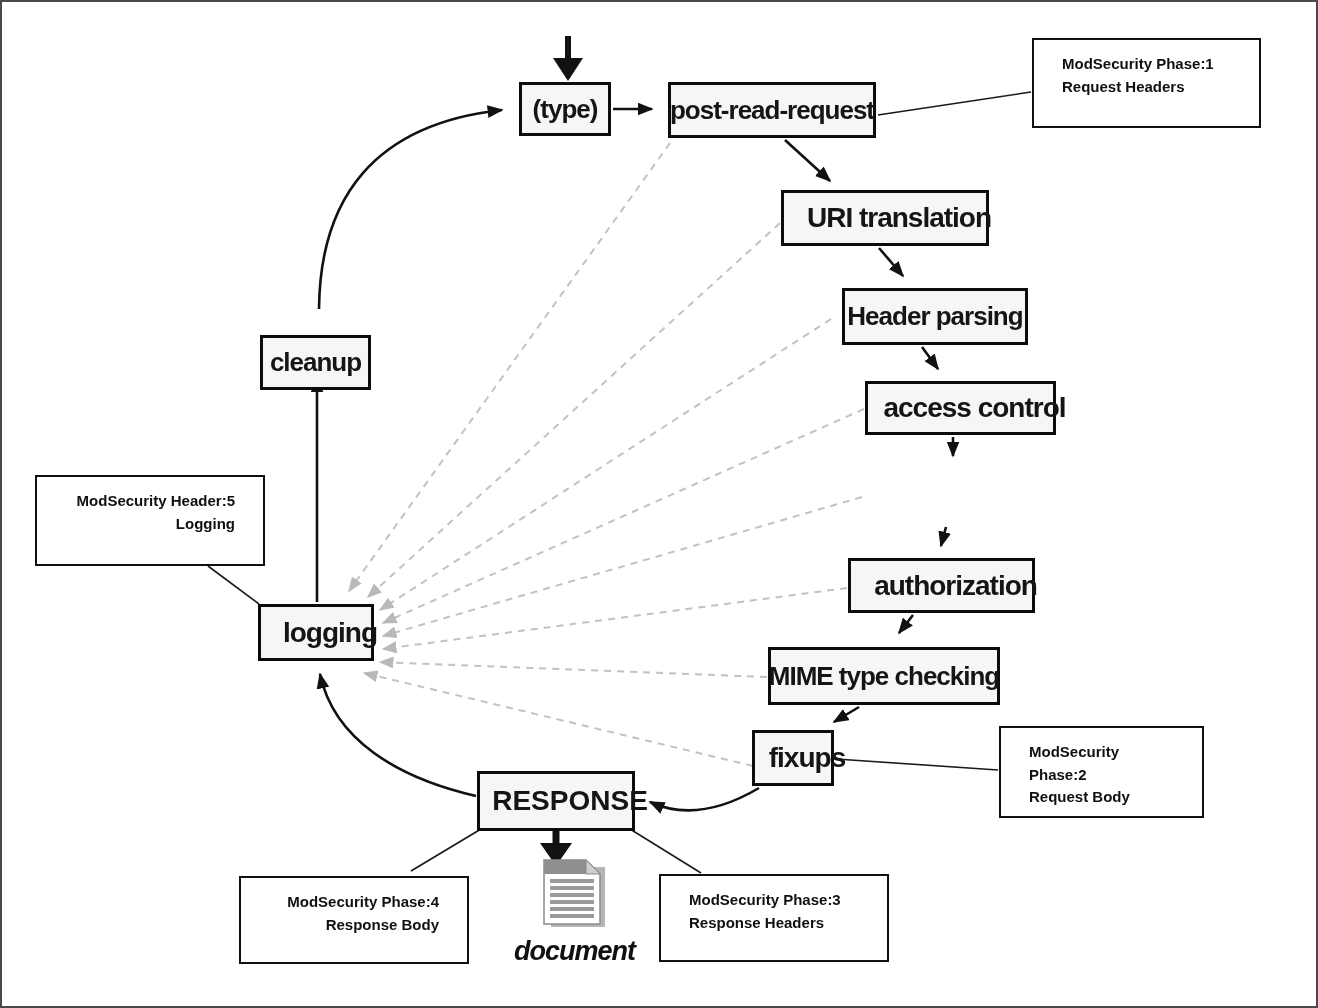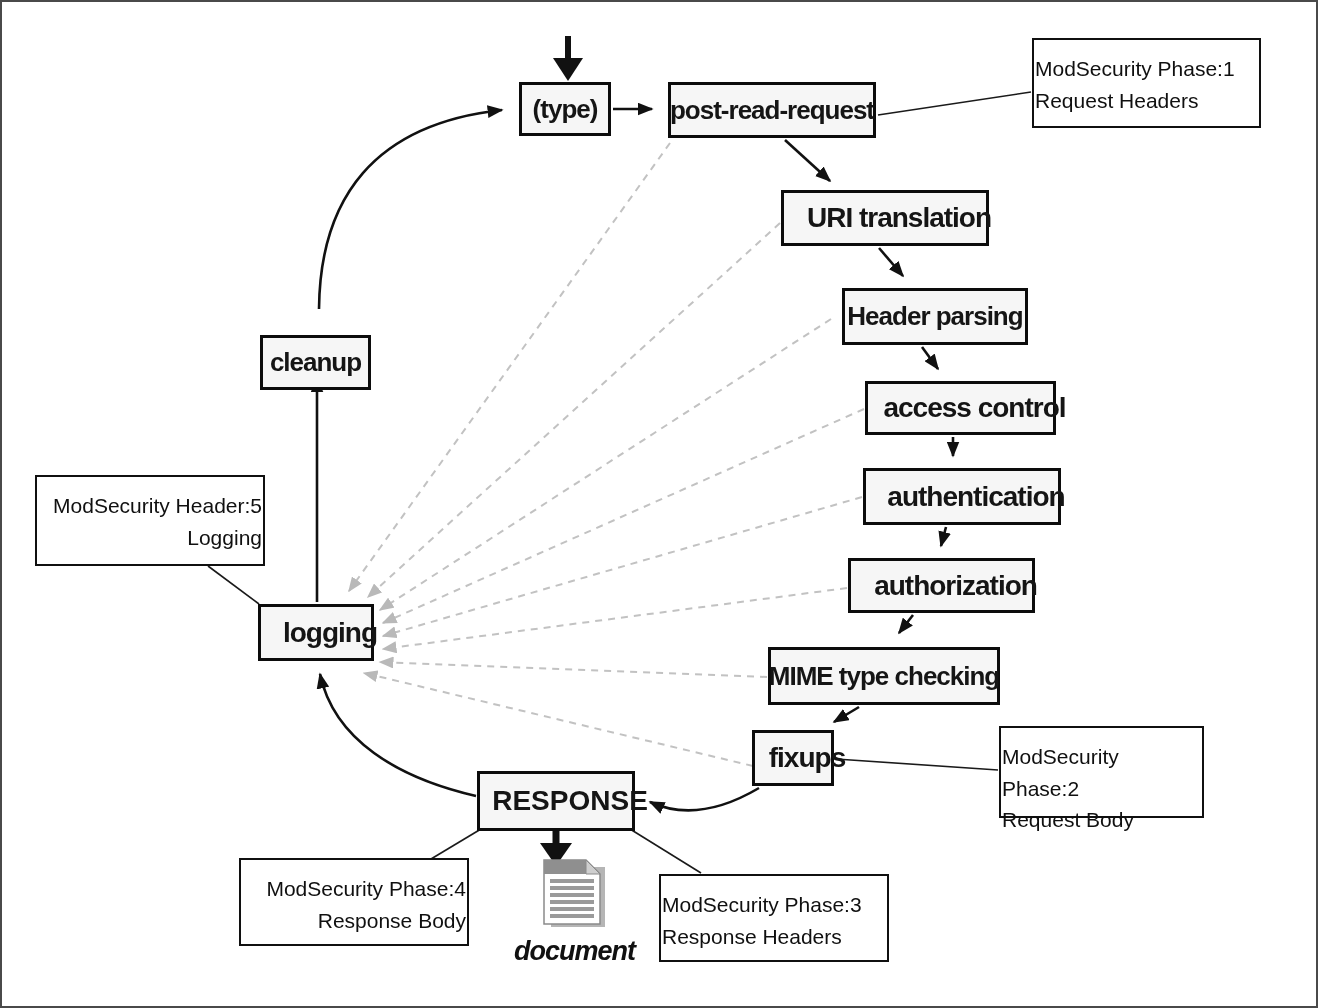--- a/index.html
+++ b/index.html
@@ -11,22 +11,22 @@
   .wires { position:absolute; left:0; top:0; width:1318px; height:1008px; pointer-events:none; }
   .node {
     position:absolute; background:#f6f6f6; border:3px solid #0c0c0c;
     display:flex; align-items:center; justify-content:center;
     font-weight:bold; color:#151515; font-size:26px; letter-spacing:-1px;
     white-space:nowrap; z-index:3;
   }
   .node.big { font-size:28px;padding-left:28px; }
   .callout {
     position:absolute; background:#fff; border:2px solid #101010;
-    font-weight:normal; color:#101010; font-size:21px; line-height:1.5;
-    padding:13px 1px; z-index:3;
+    font-weight:bold; color:#101010; font-size:15px; line-height:1.5;
+    padding:13px 28px; z-index:3;
   }
   .callout.align-right { text-align:right; }
   .doc-wrap { position:absolute; left:512px; top:856px; width:110px; text-align:center; z-index:3; }
   .doc-label { font-weight:bold; font-style:italic; font-size:27px; color:#111; letter-spacing:-1px; margin-top:2px; }
 </style>
 </head>
 <body>
 
 <div class="canvas">
 
@@ -82,41 +82,40 @@
       <line x1="479" y1="827" x2="409" y2="869"></line>
       <line x1="206" y1="564" x2="257" y2="602"></line>
     </g>
   </svg>
 
   <div class="node" style="left:517px; top:80px;  width:92px;  height:54px;">(type)</div>
   <div class="node" style="left:666px; top:80px;  width:208px; height:56px;">post-read-request</div>
   <div class="node big" style="left:779px; top:188px; width:208px; height:56px;">URI translation</div>
   <div class="node" style="left:840px; top:286px; width:186px; height:57px;">Header parsing</div>
   <div class="node big" style="left:863px; top:379px; width:191px; height:54px;">access control</div>
-  <div class="node big" style="left:861px; top:466px; width:198px; height:57px;">authentication</div>
   <div class="node big" style="left:846px; top:556px; width:187px; height:55px;">authorization</div>
   <div class="node" style="left:766px; top:645px; width:232px; height:58px;">MIME type checking</div>
   <div class="node big" style="left:750px; top:728px; width:82px;  height:56px;">fixups</div>
   <div class="node big" style="left:475px; top:769px; width:158px; height:60px; letter-spacing:0;">RESPONSE</div>
   <div class="node big" style="left:256px; top:602px; width:116px; height:57px;">logging</div>
   <div class="node" style="left:258px; top:309px; width:111px; height:55px;margin-top:24px;">cleanup</div>
 
   <div class="callout" style="left:1030px; top:36px;  width:229px; height:90px;">
     <div>ModSecurity Phase:1</div>
     <div>Request Headers</div>
   </div>
   <div class="callout" style="left:997px; top:724px; width:205px; height:92px;">
     <div>ModSecurity Phase:2</div>
     <div>Request Body</div>
   </div>
   <div class="callout" style="left:657px; top:872px; width:230px; height:88px;">
     <div>ModSecurity Phase:3</div>
     <div>Response Headers</div>
   </div>
-  <div class="callout align-right" style="left:237px; top:856px; width:230px; height:88px;">
+  <div class="callout align-right" style="left:237px; top:874px; width:230px; height:88px;">
     <div>ModSecurity Phase:4</div>
     <div>Response Body</div>
   </div>
   <div class="callout align-right" style="left:33px; top:473px; width:230px; height:91px;">
     <div>ModSecurity Header:5</div>
     <div>Logging</div>
   </div>
 
   <div class="doc-wrap">
     <svg width="78" height="72" viewBox="0 0 78 72">

